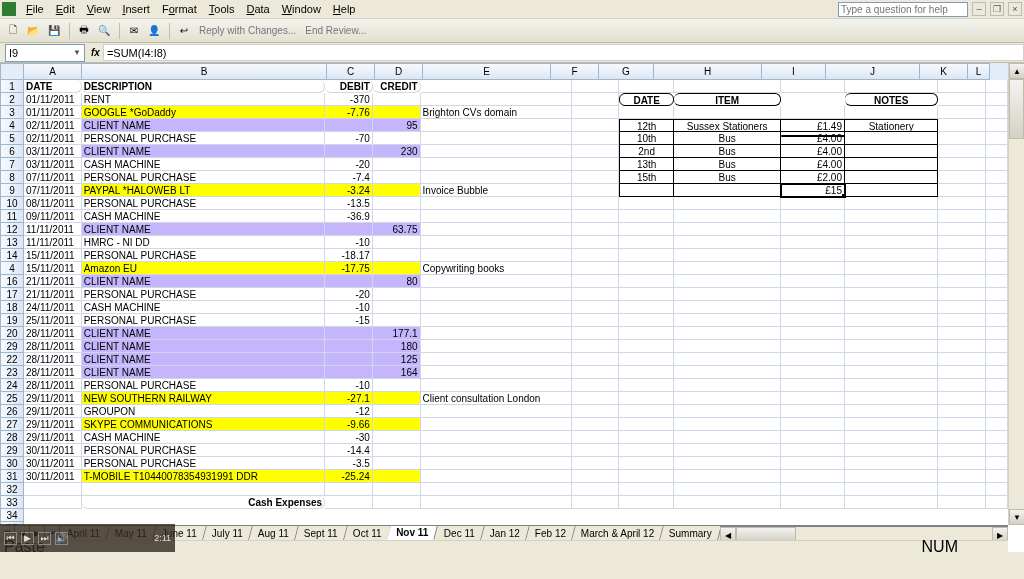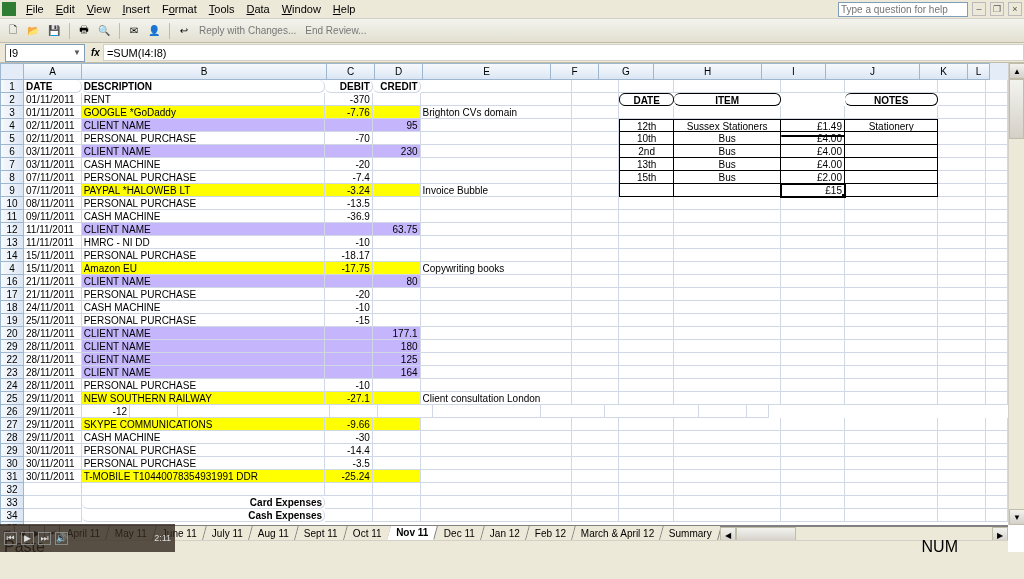--- a/index.html
+++ b/index.html
@@ -516,20 +516,21 @@
         <div class="cell colF"></div>
         <div class="cell colG"></div>
         <div class="cell colH"></div>
         <div class="cell colI"></div>
         <div class="cell colJ"></div>
         <div class="cell colK"></div>
         <div class="cell colL"></div>
       </div>
       <div class="row">
         <div class="cell colA">29/11/2011</div>
+        <div class="cell colB">GROUPON</div>
         <div class="cell colC r">-12</div>
         <div class="cell colD"></div>
         <div class="cell colE"></div>
         <div class="cell colF"></div>
         <div class="cell colG"></div>
         <div class="cell colH"></div>
         <div class="cell colI"></div>
         <div class="cell colJ"></div>
         <div class="cell colK"></div>
         <div class="cell colL"></div>
@@ -600,34 +601,20 @@
         <div class="cell colG"></div>
         <div class="cell colH"></div>
         <div class="cell colI"></div>
         <div class="cell colJ"></div>
         <div class="cell colK"></div>
         <div class="cell colL"></div>
       </div>
       <div class="row">
         <div class="cell colA"></div>
         <div class="cell colB"></div>
-        <div class="cell colC"></div>
-        <div class="cell colD"></div>
-        <div class="cell colE"></div>
-        <div class="cell colF"></div>
-        <div class="cell colG"></div>
-        <div class="cell colH"></div>
-        <div class="cell colI"></div>
-        <div class="cell colJ"></div>
-        <div class="cell colK"></div>
-        <div class="cell colL"></div>
-      </div>
-      <div class="row">
-        <div class="cell colA"></div>
-        <div class="cell colB b r">Card Expenses</div>
         <div class="cell colC"></div>
         <div class="cell colD"></div>
         <div class="cell colE"></div>
         <div class="cell colF"></div>
         <div class="cell colG"></div>
         <div class="cell colH"></div>
         <div class="cell colI"></div>
         <div class="cell colJ"></div>
         <div class="cell colK"></div>
         <div class="cell colL"></div>

